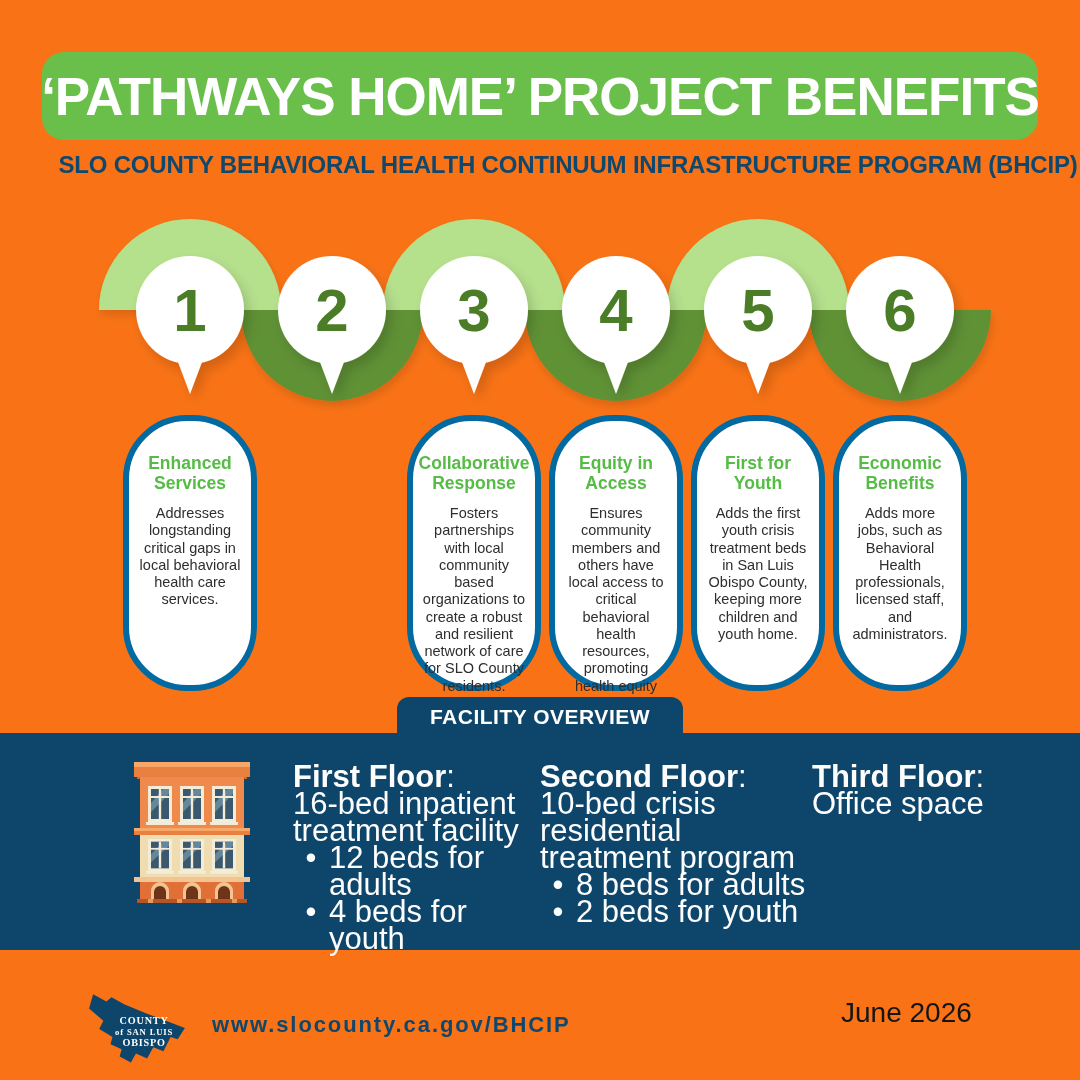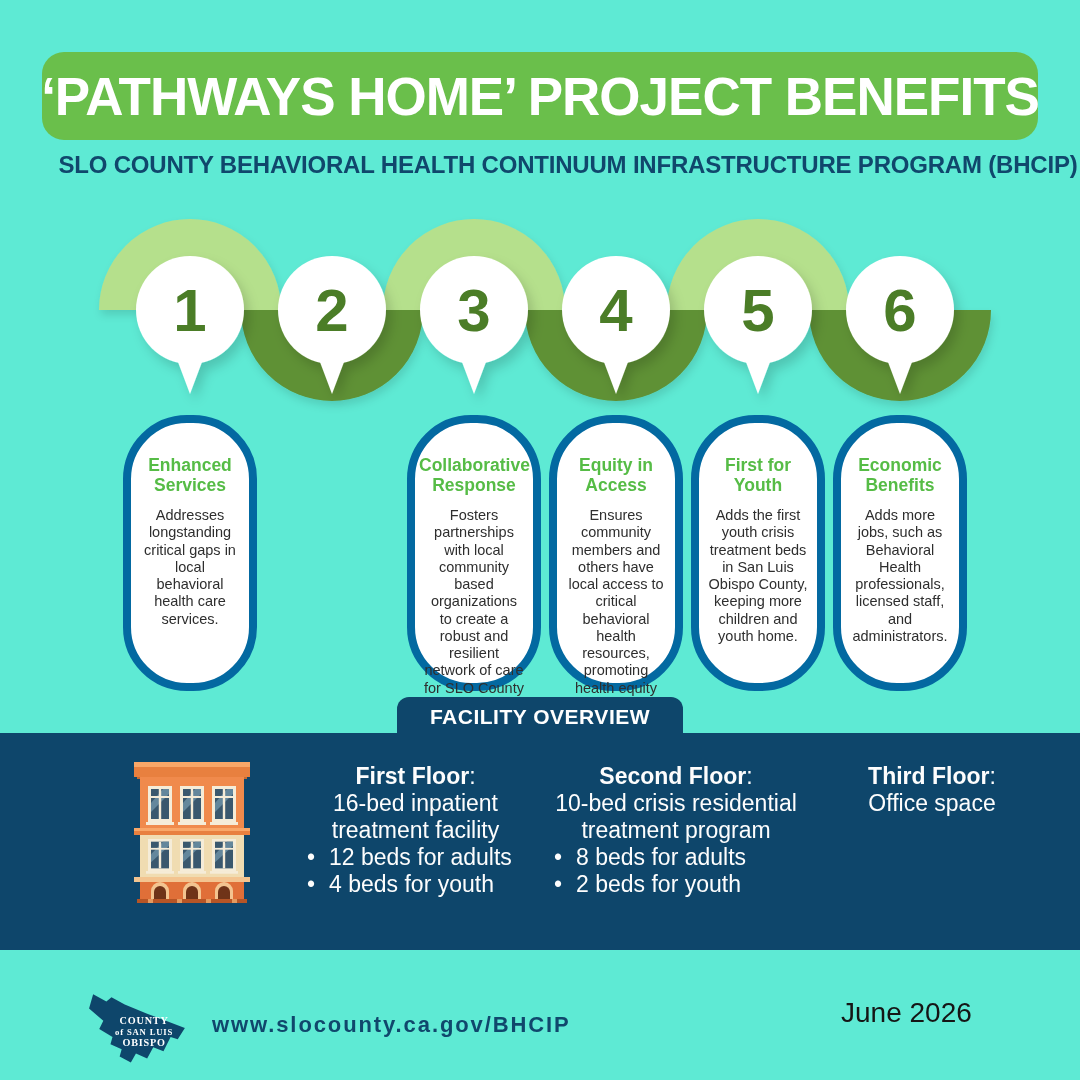--- a/index.html
+++ b/index.html
@@ -1,46 +1,46 @@
 <!DOCTYPE html>
 <html><head>
 <meta charset="utf-8">
 <style>
   html,body{margin:0;padding:0;background:#fff;}
-  .page{position:relative;width:1080px;height:1080px;background:#5eead4;overflow:hidden;
+  .page{position:relative;width:1080px;height:1080px;background:#f97316;overflow:hidden;
         font-family:"Liberation Sans","DejaVu Sans",sans-serif;}
 
   
   .banner{position:absolute;left:42px;top:52px;width:996px;height:88px;background:#6abf4b;
           border-radius:22px;display:flex;align-items:center;justify-content:center;}
   .banner-title{margin:0;font-size:53px;font-weight:800;color:#ffffff;letter-spacing:-1px;white-space:nowrap;}
   .subtitle{position:absolute;left:0;top:151px;width:1080px;text-align:center;
             font-size:24px;font-weight:700;color:#10476c;letter-spacing:-0.2px;margin-left:28px;}
 
   
   .wave-wrap{position:absolute;left:0;top:198px;width:1080px;height:220px;}
   .step-num{font-family:"Liberation Sans","DejaVu Sans",sans-serif;font-size:60px;font-weight:700;
             fill:#4b7d27;text-anchor:middle;}
 
   
   .card{position:absolute;top:415px;width:134px;height:276px;background:#fff;
-        border:8px solid #0369a1;border-radius:64px;box-sizing:border-box;
+        border:6px solid #0369a1;border-radius:64px;box-sizing:border-box;
         padding-top:32px;text-align:center;}
   .card1{left:123px}.card2{left:265px}.card3{left:407px}
   .card4{left:549px}.card5{left:691px}.card6{left:833px}
   .card-title{min-height:52px;padding:0 4px;font-size:17.5px;line-height:1.15;font-weight:700;color:#56bc46;}
   .card-desc{padding:0 9px;font-size:14.5px;line-height:1.19;color:#2e2e2e;}
 
   
   .facility-tab{position:absolute;left:397px;top:697px;width:286px;height:40px;background:#0e466b;
                 border-radius:12px 12px 0 0;display:flex;align-items:center;justify-content:center;}
   .facility-tab-label{color:#fff;font-size:21px;font-weight:800;letter-spacing:0.5px;}
   .band{position:absolute;left:0;top:733px;width:1080px;height:217px;background:#0e466b;color:#fdfdfd;}
   .building{position:absolute;left:134px;top:29px;width:116px;height:141px;}
-  .floor{position:absolute;top:30px;font-size:23px;line-height:27px;text-align:center;}
+  .floor{position:absolute;top:30px;font-size:31px;line-height:27px;}
   .floor1{left:293px;width:245px;}
   .floor2{left:540px;width:272px;}
   .floor3{left:812px;width:240px;}
   .floor-title{font-weight:700;}
   .floor-title .colon{font-weight:400;}
   .bullet-row{display:flex;align-items:flex-start;}
   .bullet-dot{flex:0 0 36px;text-align:center;}
   .bullet-dot::before{content:"\2022";}
 
   

